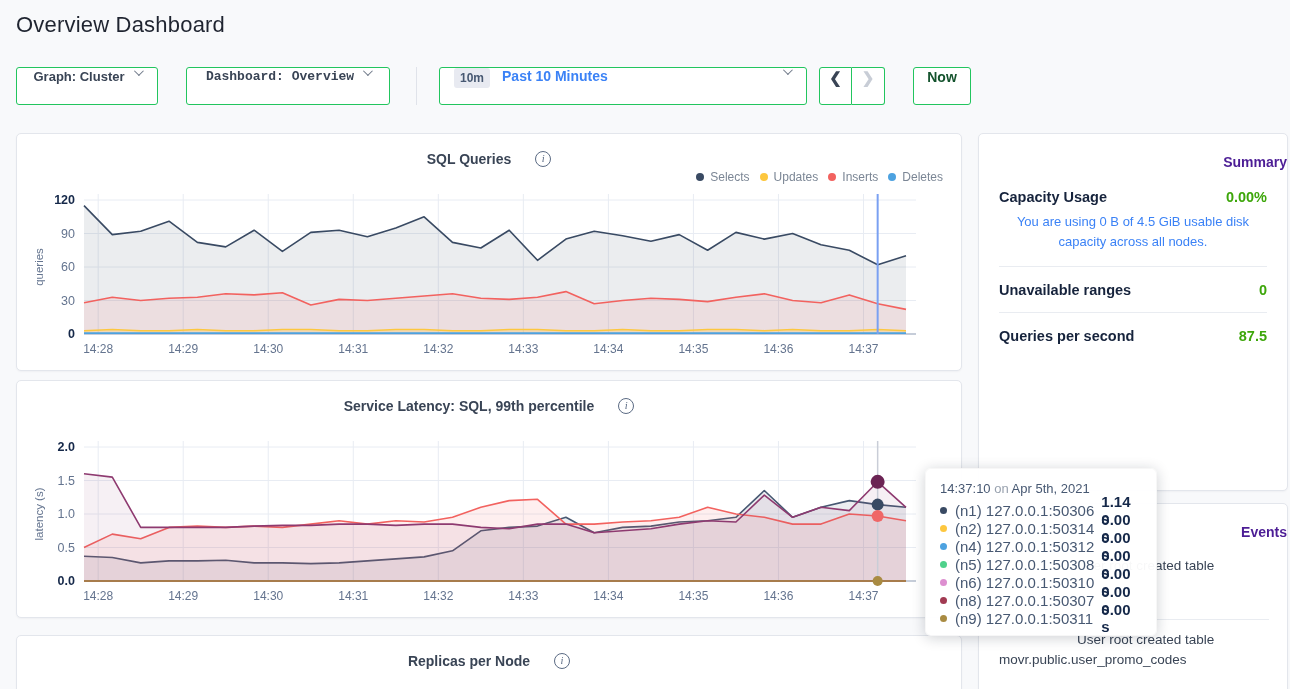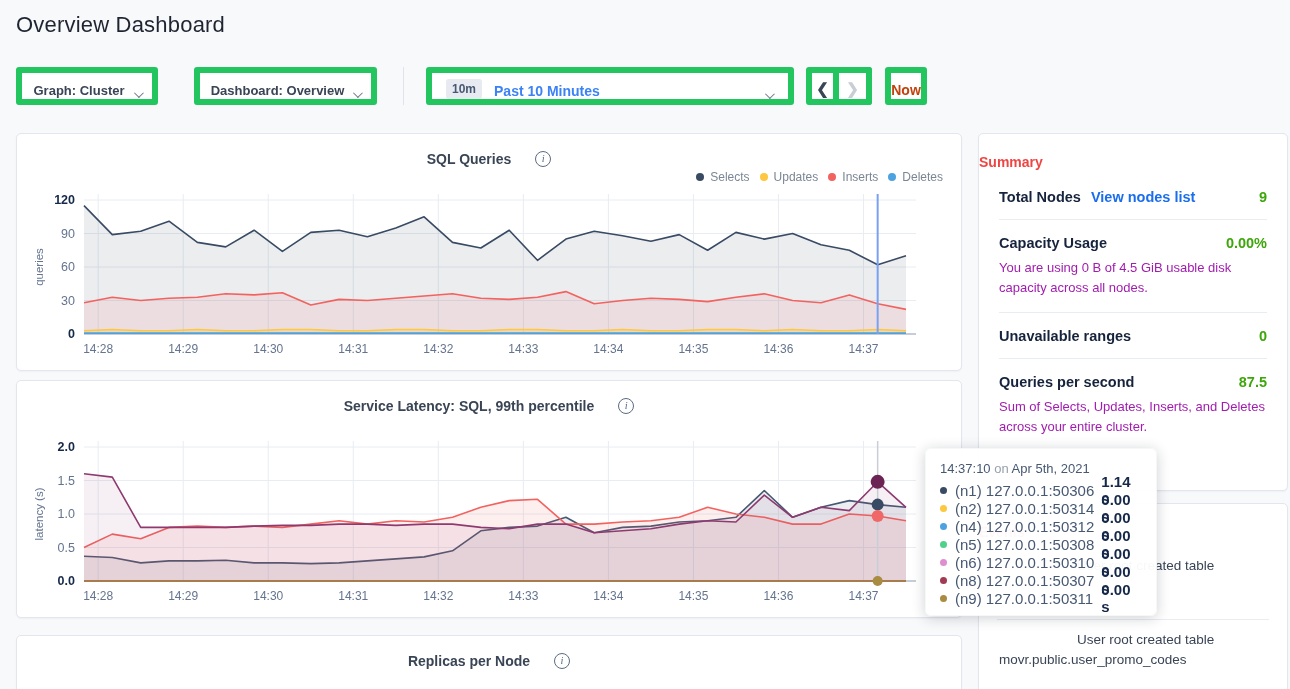--- a/index.html
+++ b/index.html
@@ -11,44 +11,44 @@
   
   .page-title {
     position:absolute; left:16px; top:12px; margin:0;
     font-size:22px; font-weight:500; color:#1f2430; letter-spacing:.2px;
   }
   .controls {
     position:absolute; left:16px; top:67px; height:38px;
     display:flex; align-items:stretch;
   }
   .dd, .nav-btn, .now-btn, .timesel {
-    background:#fff; border:6px solid #22c55e; border-radius:3px;
-    display:flex; align-items:flex-end; font-family:inherit;
+    background:#fff; border:1px solid #22c55e; border-radius:3px;
+    display:flex; align-items:flex-start; font-family:inherit;
   }
   .dd { width:142px; justify-content:center; gap:9px; cursor:pointer;
         font-size:13px; font-weight:bold; color:#394455; }
-  .dd.dd-wide { width:183px; margin-left:36px; }
+  .dd.dd-wide { width:204px; margin-left:28px;font-family:Liberation Mono, monospace; }
   .chev {
     width:7px; height:7px; border-right:1.6px solid #707a8a; border-bottom:1.6px solid #707a8a;
     transform:rotate(45deg) translateY(-2px); display:inline-block;
   }
   .vdivider { width:1px; background:#e0e3ea; margin:0 0 0 26px; }
   .timesel { width:368px; margin-left:22px; padding:0 14px; gap:12px; cursor:pointer; position:relative; }
   .range-badge {
     background:#e8eaf1; color:#475872; font-size:12px; font-weight:bold;
     padding:3px 6px; border-radius:3px;
   }
   .range-label { font-size:14px; font-weight:bold; color:#3b82f6; }
   .timesel .chev { position:absolute; right:16px; }
   .nav-group { display:flex; margin-left:12px; }
   .nav-btn { width:33px; justify-content:center; font-size:15px; font-weight:bold; color:#394455; cursor:pointer; }
   .nav-btn.prev { border-radius:3px 0 0 3px; }
   .nav-btn.next { border-radius:0 3px 3px 0; border-left:none; color:#c8cdd6; cursor:default; }
-  .now-btn { width:42px; margin-left:13px; justify-content:center;
-             font-size:14px; font-weight:bold; color:#c2410c; cursor:default; }
+  .now-btn { width:58px; margin-left:28px; justify-content:center;
+             font-size:14px; font-weight:bold; color:#14532d; cursor:default; }
   
   .card {
     position:absolute; background:#fff; border:1px solid #e3e6ec; border-radius:5px;
     box-shadow:0 1px 2px rgba(20,30,50,.04);
   }
   .card-sql      { left:16px;  top:133px; width:946px; height:238px; }
   .card-latency  { left:16px;  top:380px; width:946px; height:238px; }
   .card-replicas { left:16px;  top:635px; width:946px; height:170px; }
   .card-summary  { left:978px; top:133px; width:310px; height:358px; }
   .card-events   { left:978px; top:503px; width:310px; height:240px; }
@@ -59,39 +59,39 @@
   .info-icon {
     width:16px; height:16px; border:1px solid #5b6b84; border-radius:50%;
     color:#5b6b84; font-size:10.5px; line-height:14px; text-align:center;
     font-family:"Liberation Serif", serif; font-style:italic; cursor:pointer;
   }
   .legend { position:absolute; top:36px; right:18px; display:flex; gap:10px;align-items:center; }
   .legend-item { display:flex; align-items:center; gap:6px; font-size:12px; color:#7b8695; }
   .legend-dot { width:8px; height:8px; border-radius:50%; }
   .chart-svg { position:absolute; left:0; top:50px; width:946px; height:180px; }
   
-  .panel-title { text-align:left; font-size:14px; font-weight:bold; color:#ef4444; padding-top:20px; }
+  .panel-title { text-align:right; font-size:14px; font-weight:bold; color:#4c1d95; padding-top:20px; }
   .summary-body { padding:4px 20px 0; }
   .sum-row { padding:15px 0 14px; border-bottom:1px solid #e9ecf1; }
   .sum-row:last-child { border-bottom:none; }
   .sum-head { display:flex; align-items:baseline; }
   .sum-label { font-size:14.5px; font-weight:bold; color:#16233c; }
   .sum-link  { font-size:14.5px; font-weight:bold; color:#1a6ded; margin-left:10px; cursor:pointer; }
   .sum-value { margin-left:auto; font-size:14.5px; font-weight:bold; color:#3da60a; }
-  .sum-desc  { font-size:13px; color:#a21caf; line-height:1.55; margin-top:7px; }
+  .sum-desc  { font-size:13px; color:#3b82f6; line-height:1.55; margin-top:7px;text-align:center; }
   
   .events-body { padding:6px 18px 0; }
   .ev-row { padding:12px 0 14px; border-bottom:1px solid #e9ecf1; cursor:pointer; }
   .ev-row:last-child { border-bottom:none; }
   .ev-row.first { padding-bottom:46px; }
   .ev-text   { font-size:13.5px; color:#394455; padding-left:80px; white-space:nowrap; }
   .ev-detail { font-size:13.5px; color:#394455; padding-left:2px; margin-top:5px; white-space:nowrap; }
   
   .chart-tooltip {
-    position:absolute; left:925px; top:448px; width:232px; z-index:50;
+    position:absolute; left:925px; top:468px; width:232px; z-index:50;
     background:rgba(255,255,255,.96); border-radius:6px;
     box-shadow:0 2px 14px rgba(17,24,39,.20); border:1px solid rgba(0,0,0,.03);
     padding:12px 14px 8px;
   }
   .tt-head { font-size:13px; margin-bottom:5px; color:#475872; }
   .tt-time { color:#475872; }
   .tt-on   { color:#98a1ae; }
   .tt-date { color:#475872; }
   .tt-row { display:flex; align-items:center; height:18px; font-size:15px; }
   .tt-dot { width:7px; height:7px; border-radius:50%; margin-right:8px; flex:none; }
@@ -253,44 +253,36 @@
     <span class="chart-title">Replicas per Node</span>
     <span class="info-icon">i</span>
   </div>
 </div>
 
 <div class="card card-summary">
   <div class="panel-title">Summary</div>
   <div class="summary-body">
     <div class="sum-row">
       <div class="sum-head">
-        <span class="sum-label">Total Nodes</span>
-        <a class="sum-link">View nodes list</a>
-        <span class="sum-value">9</span>
-      </div>
-    </div>
-    <div class="sum-row">
-      <div class="sum-head">
         <span class="sum-label">Capacity Usage</span>
         <span class="sum-value">0.00%</span>
       </div>
       <div class="sum-desc">You are using 0 B of 4.5 GiB usable disk capacity across all nodes.</div>
     </div>
     <div class="sum-row">
       <div class="sum-head">
         <span class="sum-label">Unavailable ranges</span>
         <span class="sum-value">0</span>
       </div>
     </div>
     <div class="sum-row">
       <div class="sum-head">
         <span class="sum-label">Queries per second</span>
         <span class="sum-value">87.5</span>
       </div>
-      <div class="sum-desc">Sum of Selects, Updates, Inserts, and Deletes across your entire cluster.</div>
     </div>
   </div>
 </div>
 
 <div class="card card-events">
   <div class="panel-title">Events</div>
   <div class="events-body">
     <div class="ev-row first">
       <div class="ev-text">User root created table</div>
     </div>

